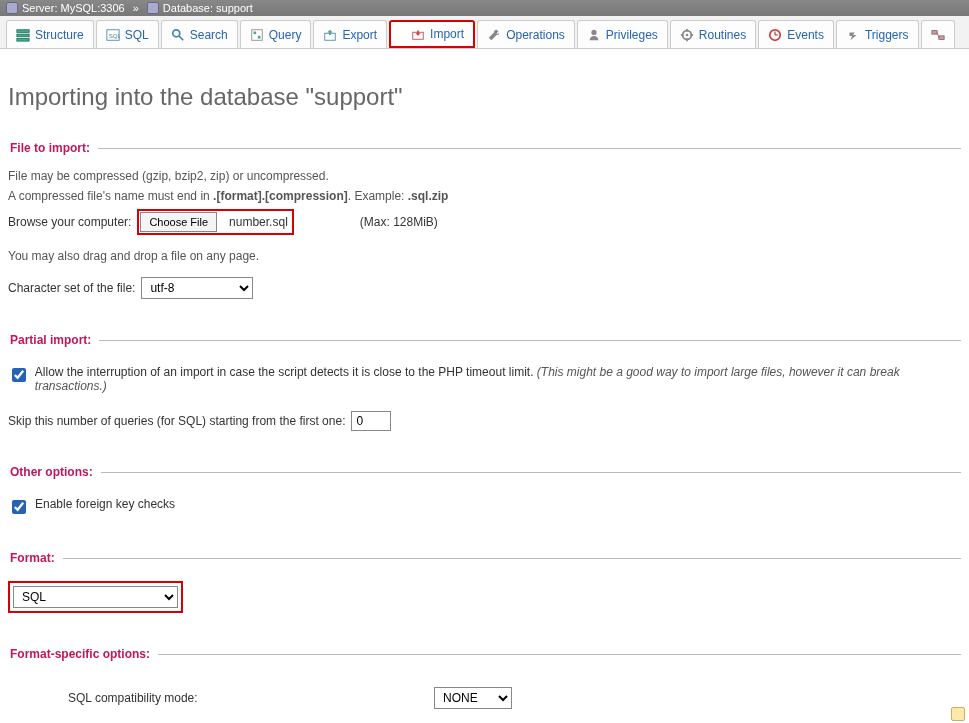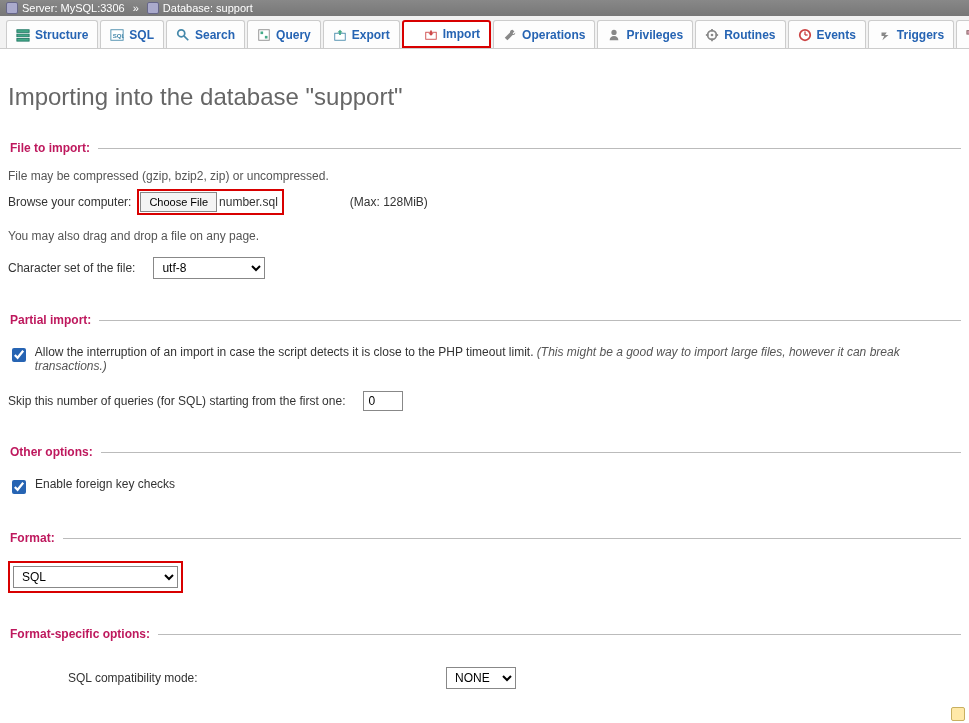--- a/index.html
+++ b/index.html
@@ -38,21 +38,21 @@
     display:flex;
     align-items:center;
     gap:5px;
     padding:5px 9px;
     background:#fdfdfd;
     border:1px solid #ccc;
     border-bottom:none;
     border-radius:3px 3px 0 0;
     color:#2664b3;
     font-size:12px;
-    font-weight:bold;
+    font-weight:normal;
     cursor:pointer;
   }
   .tab.active {
     border:2px solid #d80000;
     border-bottom:2px solid #d80000;
     background:#fff;
     padding-left:20px;
   }
   .tab .ticon {
     width:14px; height:14px; display:inline-flex; align-items:center; justify-content:center;
@@ -79,42 +79,42 @@
     font-size:12px;
   }
   .blk { margin:6px 0; color:#333; }
   .muted { color:#555; }
   .hint { font-style:italic; color:#555; }
   .highlight-box {
     border:2px solid #d80000;
     padding:1px 4px 1px 1px;
     display:inline-flex;
     align-items:center;
-    gap:2px;
+    gap:12px;
   }
   select, input[type=text], input[type=number], button.choose {
     font-family:inherit;
     font-size:12px;
     padding:2px 4px;
   }
   select { background:#fff; border:1px solid #888; }
   input[type=number] { width:40px; border:1px solid #888; }
   button.choose {
     background:#f4f4f4;
     border:1px solid #888;
     padding:3px 8px;
     font-size:11px;
     cursor:pointer;
   }
   .format-select {
     width:165px;
   }
   .charset-select { width:112px; }
   .indent { padding-left:60px; }
-  .row { display:flex; align-items:center; gap:18px; }
+  .row { display:flex; align-items:center; gap:6px; }
   label.inline { display:inline-flex; gap:6px; }
   input[type=checkbox] { accent-color:#2664b3; width:14px; height:14px; }
   .bottom-corner { position:fixed; right:4px; bottom:2px; width:14px; height:14px; border:1px solid #c8b060; background:#ffe9a8; border-radius:2px; }
 </style>
 </head>
 <body>
 
 <div class="breadcrumb">
   <span class="bc-icon"></span>
   <a href="#">Server: MySQL:3306</a>
@@ -239,20 +239,23 @@
 
   </div>
 </div>
 
 <div class="content">
   <h1 class="page-title">Importing into the database "support"</h1>
 
   <fieldset class="section">
     <legend>File to import:</legend>
     <div class="blk muted">File may be compressed (gzip, bzip2, zip) or uncompressed.</div>
+    <div class="blk muted">
+      <span>A compressed file's name must end in </span><b>.[format].[compression]</b><span>. Example: </span><b>.sql.zip</b>
+    </div>
     <div class="blk row" style="gap:6px;">
       <span>Browse your computer:</span>
       <span class="highlight-box">
         <button class="choose">Choose File</button>
         <span>number.sql</span>
       </span>
       <span style="margin-left:60px;">(Max: 128MiB)</span>
     </div>
     <div class="blk muted" style="margin-top:14px;">You may also drag and drop a file on any page.</div>
     <div class="blk row" style="margin-top:14px;">
@@ -298,21 +301,21 @@
           <option>SQL</option>
         </select>
       </span>
     </div>
   </fieldset>
 
   <fieldset class="section">
     <legend>Format-specific options:</legend>
     <div class="blk indent row" style="margin-top:18px;">
       <span style="width:360px;">SQL compatibility mode:</span>
-      <select style="width:70px;">
+      <select style="width:78px;">
         <option>NONE</option>
       </select>
     </div>
 
   </fieldset>
 
 </div>
 
 <div class="bottom-corner"></div>
 

